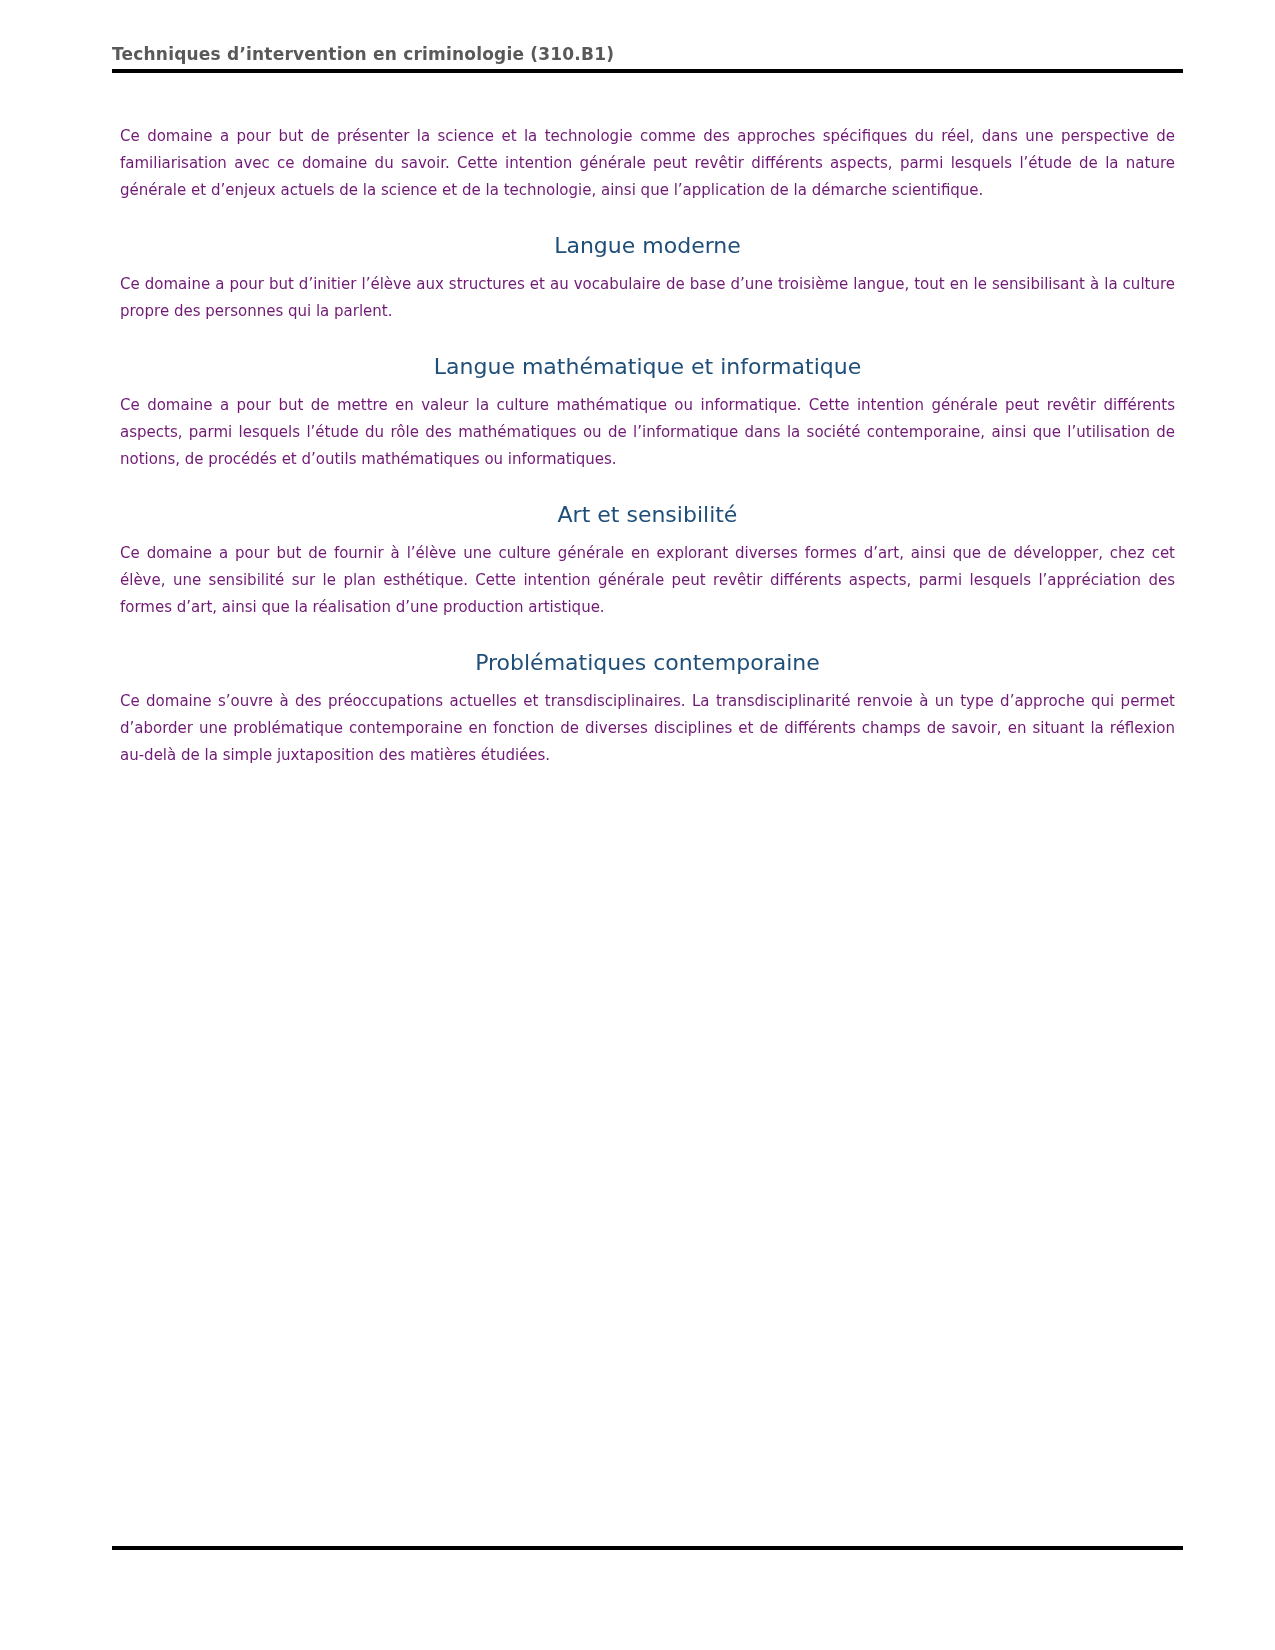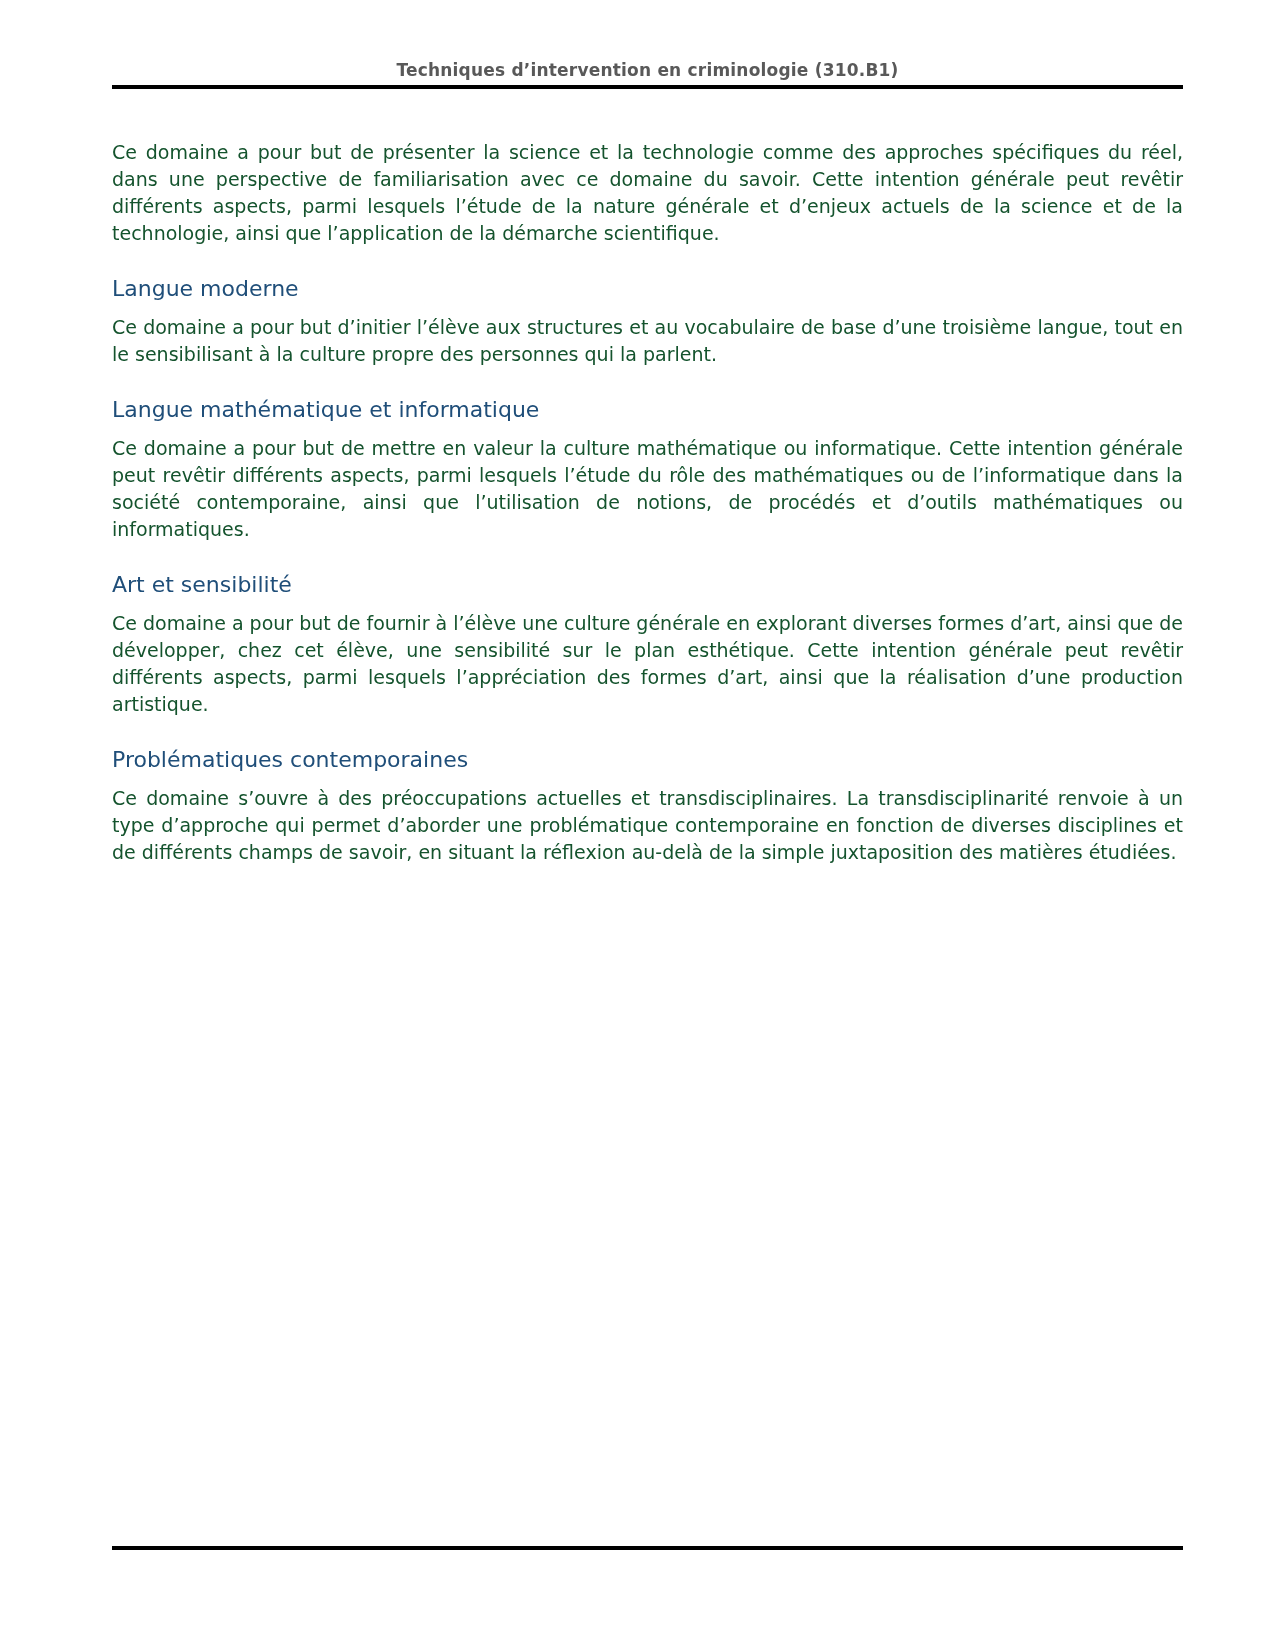--- a/index.html
+++ b/index.html
@@ -15,54 +15,54 @@
     color: #000000;
   }
   .page {
     position: absolute;
     inset: 0;
     padding: 0 92px 0 112px;
     box-sizing: border-box;
   }
   
   .page-header {
-    padding-top: 60px;
-    text-align: center;
+    padding-top: 44px;
   }
   .header-title {
     font-size: 17px;
     font-weight: bold;
     color: #595959;
     letter-spacing: 0.2px;
     line-height: 20px;
   }
   .rule {
     height: 4px;
     background: #000000;
   }
   .header-rule {
     margin-top: 5px;
   }
   
   .doc-main {
     margin-top: 50px;
   }
   .body-text {
-    font-size: 19px;
+    font-size: 15px;
     line-height: 27px;
-    margin: 0;
+    margin: 8px;
     text-align: justify;
-    color: #14532d;
+    color: #701a75;
   }
   .section-heading {
     font-size: 22px;
     line-height: 28px;
     font-weight: normal;
     color: #1F4E79;
     margin: 28px 0 11px 0;
+    text-align: center;
   }
   
   .page-footer {
     position: absolute;
     left: 112px;
     right: 92px;
     top: 1546px;
   }
   .footer-row {
     display: flex;
@@ -93,21 +93,21 @@
 
     <h2 class="section-heading">Langue moderne</h2>
     <p class="body-text">Ce domaine a pour but d’initier l’élève aux structures et au vocabulaire de base d’une troisième langue, tout en le sensibilisant à la culture propre des personnes qui la parlent.</p>
 
     <h2 class="section-heading">Langue mathématique et informatique</h2>
     <p class="body-text">Ce domaine a pour but de mettre en valeur la culture mathématique ou informatique. Cette intention générale peut revêtir différents aspects, parmi lesquels l’étude du rôle des mathématiques ou de l’informatique dans la société contemporaine, ainsi que l’utilisation de notions, de procédés et d’outils mathématiques ou informatiques.</p>
 
     <h2 class="section-heading">Art et sensibilité</h2>
     <p class="body-text">Ce domaine a pour but de fournir à l’élève une culture générale en explorant diverses formes d’art, ainsi que de développer, chez cet élève, une sensibilité sur le plan esthétique. Cette intention générale peut revêtir différents aspects, parmi lesquels l’appréciation des formes d’art, ainsi que la réalisation d’une production artistique.</p>
 
-    <h2 class="section-heading">Problématiques contemporaines</h2>
+    <h2 class="section-heading">Problématiques contemporaine</h2>
     <p class="body-text">Ce domaine s’ouvre à des préoccupations actuelles et transdisciplinaires. La transdisciplinarité renvoie à un type d’approche qui permet d’aborder une problématique contemporaine en fonction de diverses disciplines et de différents champs de savoir, en situant la réflexion au-delà de la simple juxtaposition des matières étudiées.</p>
 
   </main>
 
   <footer class="page-footer">
     <div class="rule footer-rule"></div>
   </footer>
 
 </div>
 

